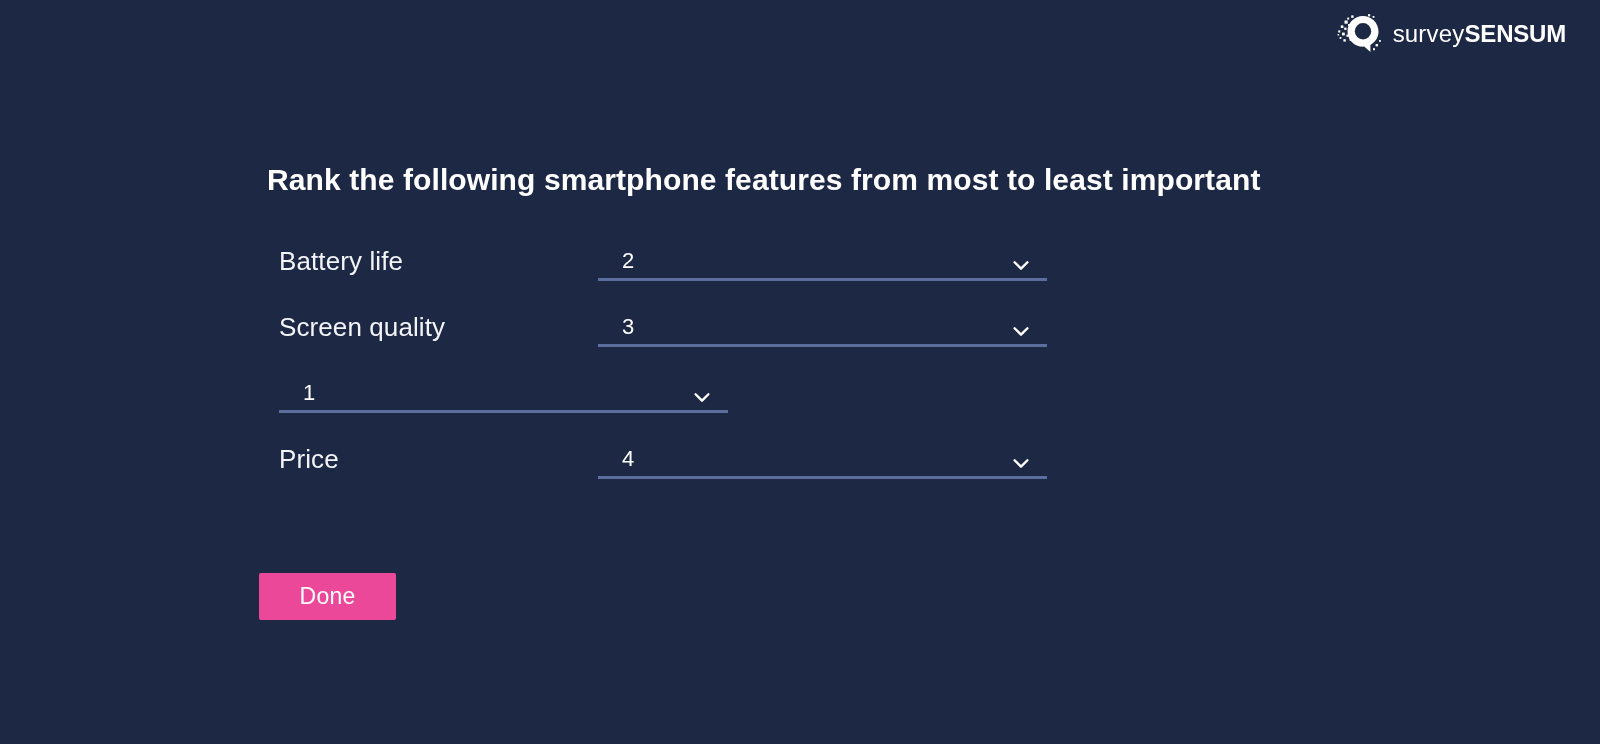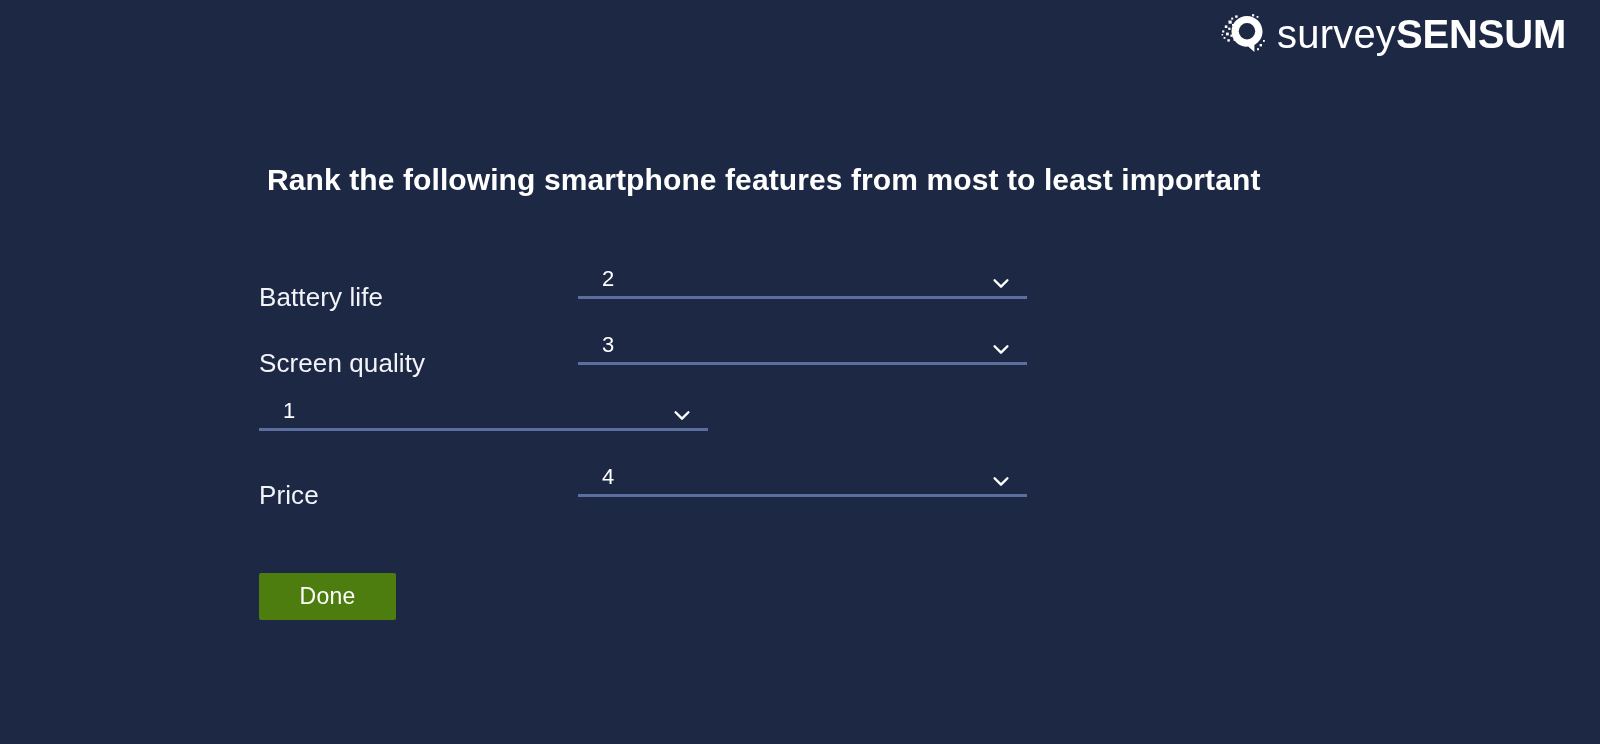--- a/index.html
+++ b/index.html
@@ -26,21 +26,21 @@
     gap: 10px;
     height: 44px;
   }
   .logo-mark {
     width: 46px;
     height: 42px;
     display: block;
   }
   .logo-text {
     color: #ffffff;
-    font-size: 40px;
+    font-size: 24px;
     letter-spacing: 0.2px;
     line-height: 1;
     white-space: nowrap;
   }
   .logo-text .lt-light {
     font-weight: 300;
   }
   .logo-text .lt-bold {
     font-weight: 700;
     letter-spacing: -0.2px;
@@ -61,22 +61,23 @@
     margin: 8px;
     padding: 0;
     line-height: 44px;
   }
 
   .rank-list {
     margin-top: 44px;
   }
   .rank-row {
     display: flex;
-    align-items: flex-end;
+    align-items: flex-start;
     height: 66px;
+    margin-left: 20px;
   }
   .rank-label {
     width: 319px;
     flex: 0 0 319px;
     color: #f2f4f8;
     font-size: 26px;
     font-weight: 400;
     line-height: 30px;
     letter-spacing: 0.1px;
   }
@@ -116,21 +117,21 @@
   
   .actions {
     margin-top: 63px;
   }
   .done-button {
     display: inline-flex;
     align-items: center;
     justify-content: center;
     width: 137px;
     height: 47px;
-    background: #4d7c0f;
+    background: #ec4899;
     color: #ffffff;
     font-size: 23px;
     font-weight: 400;
     letter-spacing: 0.2px;
     border: none;
     border-radius: 2px;
     font-family: "Liberation Sans", sans-serif;
     cursor: pointer;
     padding: 0;
   }

